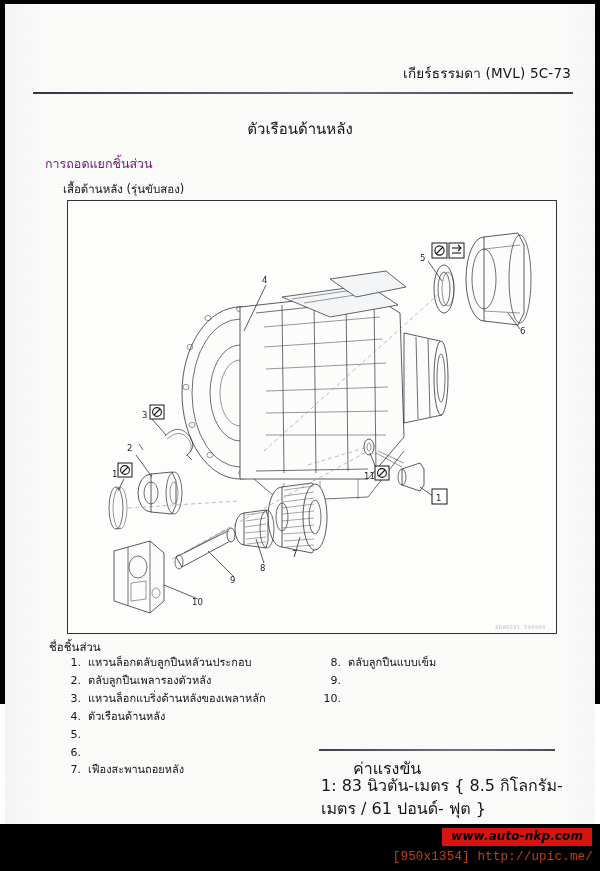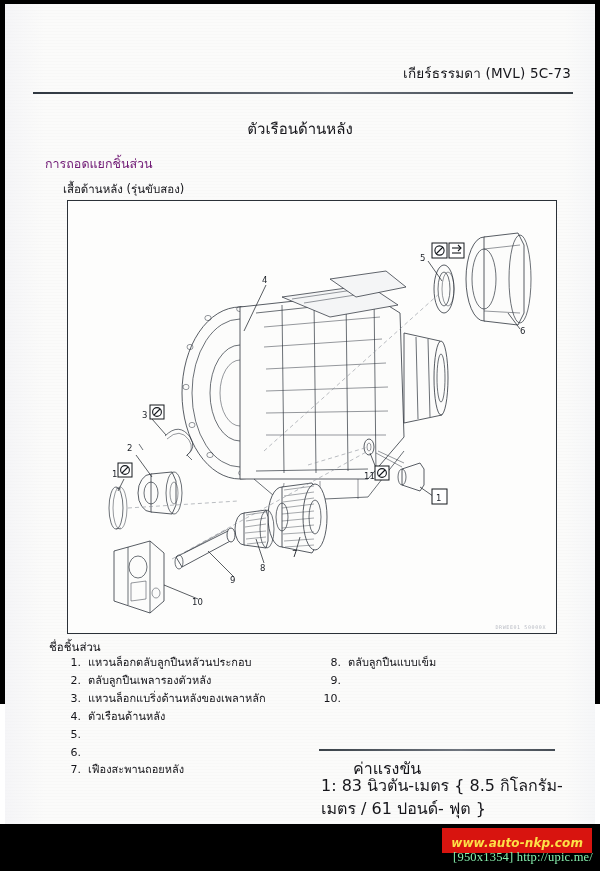--- a/index.html
+++ b/index.html
@@ -119,29 +119,29 @@
     position:absolute;left:316px;top:770px;width:250px;
     font-size:16px;color:#16161b;line-height:1.45;
   }
 
   
   #footer-band{
     position:absolute;left:0;top:824px;width:600px;height:47px;background:#000000;
   }
   #site-badge{
     position:absolute;right:8px;top:828px;
-    background:#d8140f;color:#fde047;
+    background:#d8140f;color:#000000;
     font-size:12px;font-weight:bold;font-style:italic;
-    padding:8px 9px 3px 9px;letter-spacing:.1px;
+    padding:1px 9px 3px 9px;letter-spacing:.1px;
     font-family:"DejaVu Sans","Liberation Sans",sans-serif;
   }
   #upic-bar{
     position:absolute;right:7px;top:850px;
-    color:#86efac;font-size:12.5px;letter-spacing:.2px;
-    font-family:Liberation Serif, serif;
+    color:#c2410c;font-size:12.5px;letter-spacing:.2px;
+    font-family:Liberation Mono, monospace;
   }
   #left-black-pad{
     position:absolute;left:0;top:824px;width:380px;height:47px;background:#000;
   }
 </style>
 </head>
 <body>
 
 <div id="scan-frame">
 

